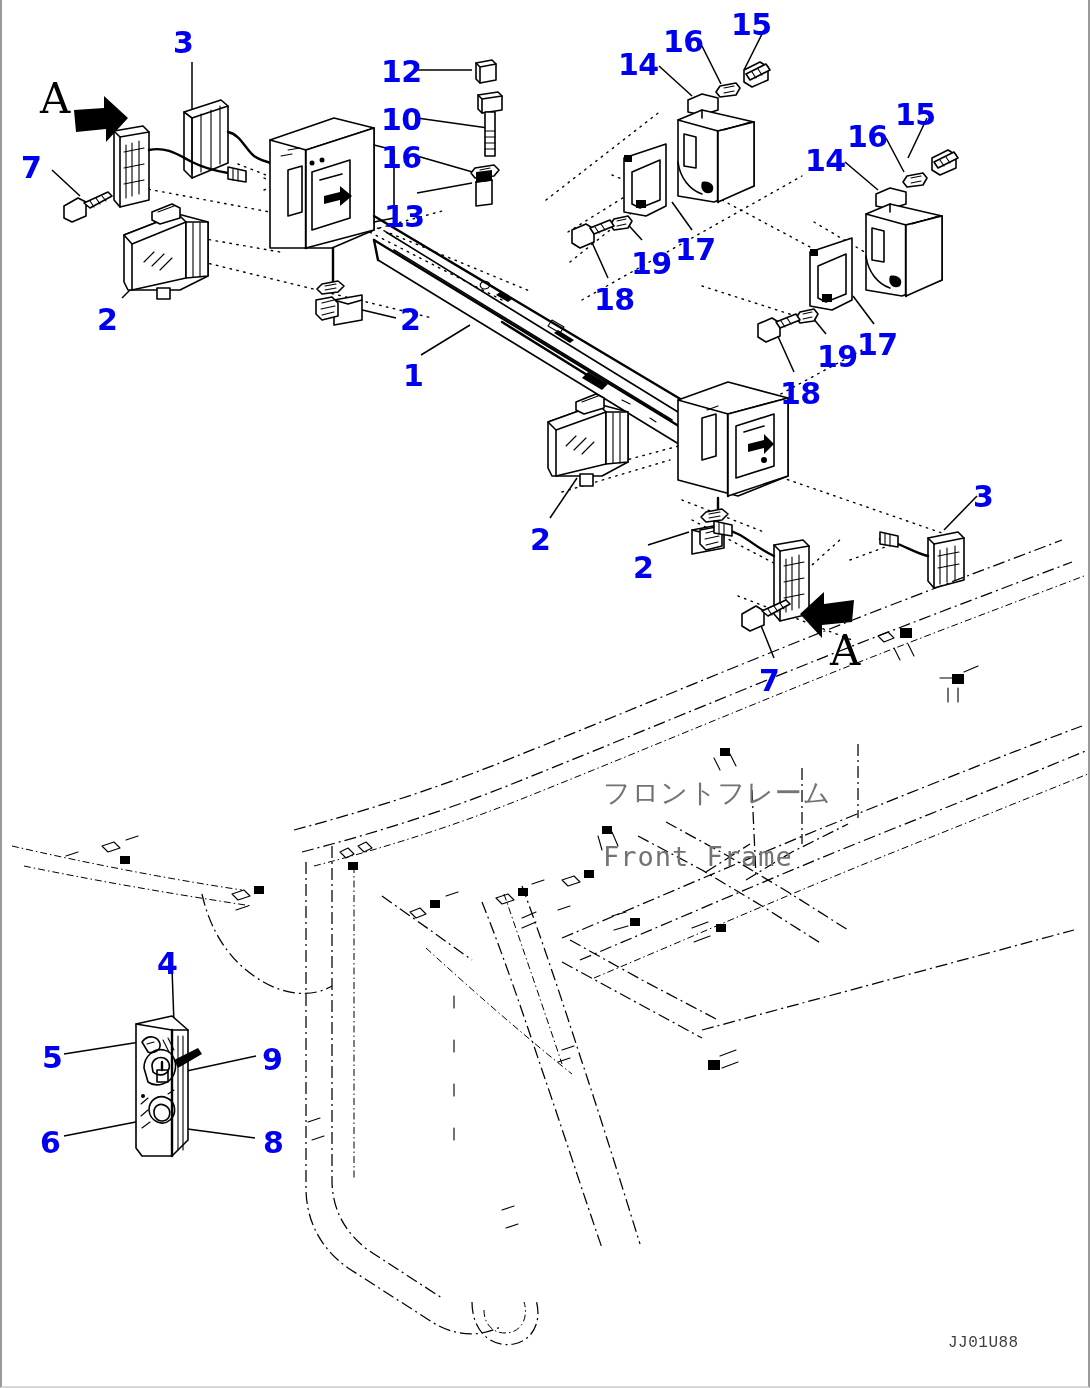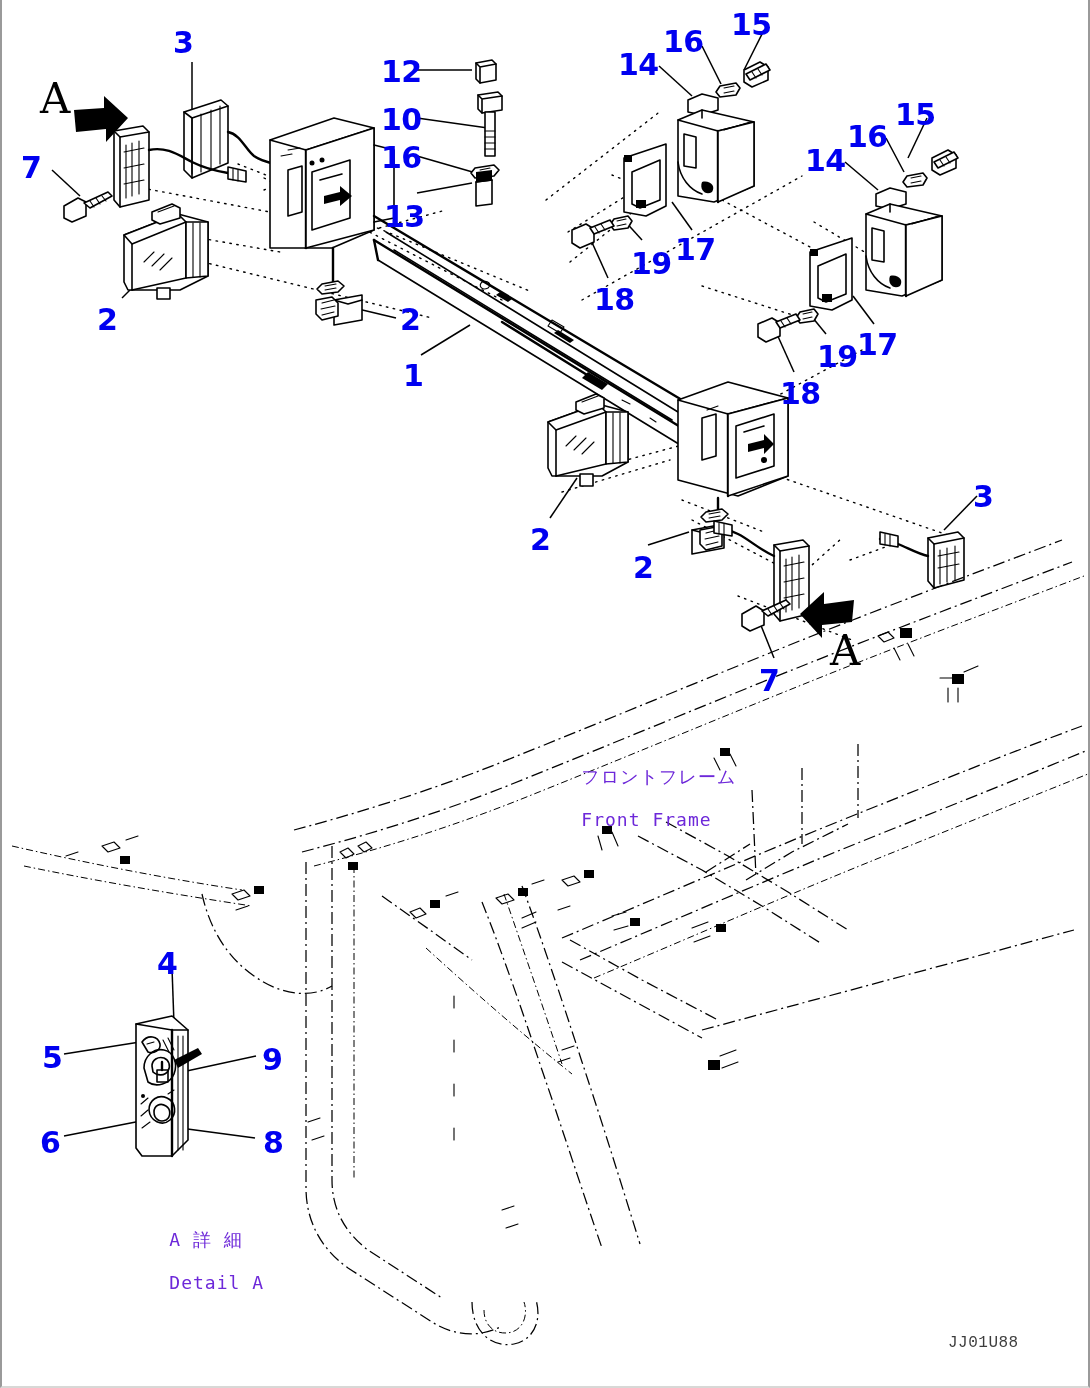--- a/index.html
+++ b/index.html
@@ -41,23 +41,23 @@
   .secview {
     position: absolute;
     color: #000000;
     font-family: "DejaVu Serif", serif;
     font-size: 42px;
     line-height: 1;
     font-weight: 400;
   }
   .cap {
     position: absolute;
-    color: #6d28d9;
+    color: #737373;
     font-family: "DejaVu Sans Mono", monospace;
-    font-size: 18px;
+    font-size: 27px;
     line-height: 1.18;
     letter-spacing: 1px;
     white-space: pre;
   }
   .watermark {
     position: absolute;
     color: #1b1b1b;
     font-family: "DejaVu Sans Mono", monospace;
     font-size: 16px;
     letter-spacing: 0.5px;
@@ -571,20 +571,16 @@
   <div class="callout" style="left:261px; top:1128px;">8</div>
 
   <div class="secview" style="left:38px; top:78px;">A</div>
   <div class="secview" style="left:828px; top:630px;">A</div>
 
   <div class="cap" style="left:532px; top:745px;">
     <span class="jp">フロントフレーム</span><br>
     <span>Front Frame</span>
   </div>
 
-  <div class="cap" style="left:120px; top:1208px;">
-    <span class="jp">A 詳 細</span><br>
-    <span>Detail A</span>
-  </div>
 
   <div class="watermark" style="left:946px; top:1334px;font-family:Liberation Mono, monospace;">JJ01U88</div>
 
 </div>
 
 </body></html>

